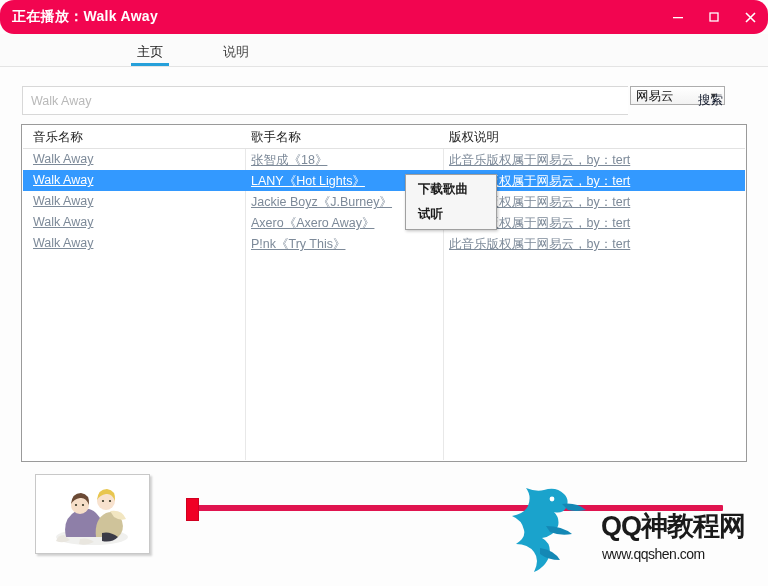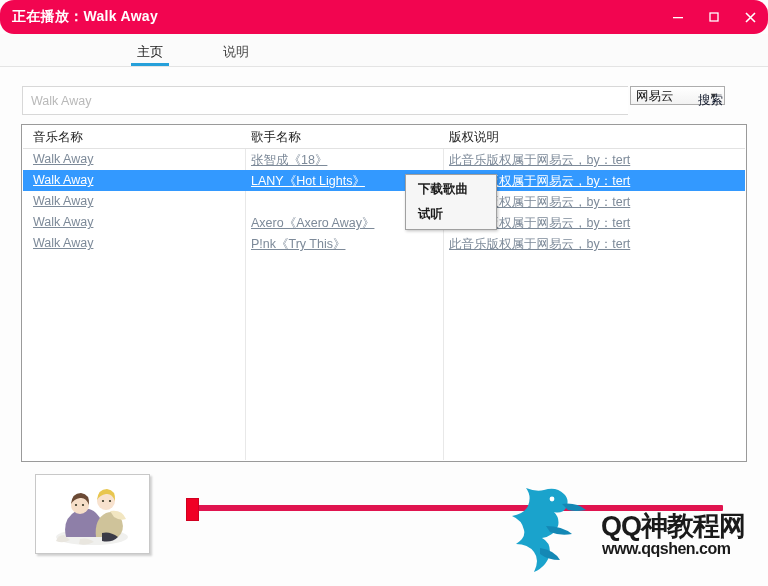--- a/index.html
+++ b/index.html
@@ -267,23 +267,23 @@
     position: absolute;
     left: 95px; top: 26px;
     font-size: 27px;
     font-weight: bold;
     color: #1a1a1a;
     letter-spacing: -1px;
     white-space: nowrap;
   }
   .wm-text-sub {
     position: absolute;
-    left: 96px; top: 58px;
-    font-size: 16px;
-    font-weight: bold;
+    left: 96px; top: 64px;
+    font-size: 14px;
+    font-weight: normal;
     color: #1a1a1a;
     letter-spacing: -0.5px;
     white-space: nowrap;
   }
 </style>
 </head>
 <body>
 
 <div id="app">
 
@@ -339,20 +339,21 @@
           <div class="cell c2">张智成《18》</div>
           <div class="cell c3">此音乐版权属于网易云，by：tert</div>
         </div>
         <div class="row selected">
           <div class="cell c1">Walk Away</div>
           <div class="cell c2">LANY《Hot Lights》</div>
           <div class="cell c3">此音乐版权属于网易云，by：tert</div>
         </div>
         <div class="row">
           <div class="cell c1">Walk Away</div>
+          <div class="cell c2">Jackie Boyz《J.Burney》</div>
           <div class="cell c3">此音乐版权属于网易云，by：tert</div>
         </div>
         <div class="row">
           <div class="cell c1">Walk Away</div>
           <div class="cell c2">Axero《Axero Away》</div>
           <div class="cell c3">此音乐版权属于网易云，by：tert</div>
         </div>
         <div class="row">
           <div class="cell c1">Walk Away</div>
           <div class="cell c2">P!nk《Try This》</div>

